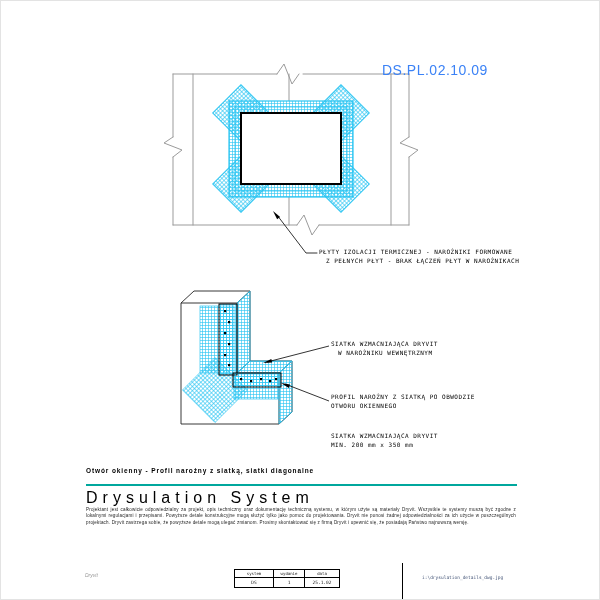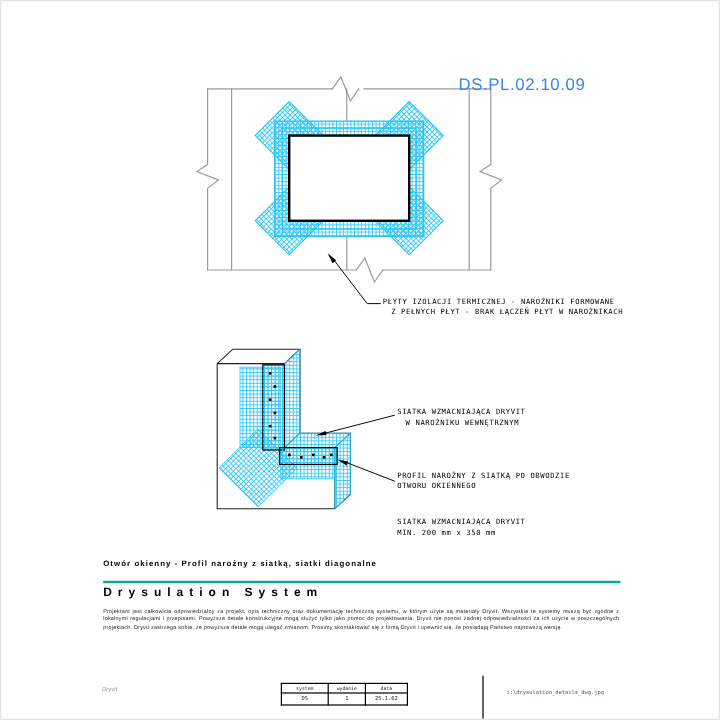--- a/index.html
+++ b/index.html
@@ -16,21 +16,21 @@
     line-height:9px;color:#000;white-space:nowrap;
   }
   .cad-note .indent{padding-left:7px;display:block;}
   .cad-note span{display:block;}
   .note-plate{left:318px;top:246px;}
   .note-mesh-corner{left:330px;top:338px;}
   .note-profile{left:330px;top:391px;}
   .note-mesh-size{left:330px;top:430px;}
   .subtitle{left:85px;top:466px;font-size:6.5px;font-weight:bold;letter-spacing:.9px;color:#000;white-space:nowrap;}
   .accent-rule{left:85px;top:483px;width:431px;height:2px;background:var(--accent,#00a79d);}
-  .main-title{left:85px;top:488px;font-size:10px;font-weight:bold;letter-spacing:5px;color:#000;white-space:nowrap;}
+  .main-title{left:85px;top:488px;font-size:16px;font-weight:normal;letter-spacing:5px;color:#000;white-space:nowrap;}
   .disclaimer{
     left:85px;top:506px;width:430px;font-size:4.5px;line-height:6.4px;
     color:#222;text-align:justify;letter-spacing:.2px;
   }
   .brand{left:84px;top:571px;font-size:5px;color:#9a9a9a;font-style:italic;}
   .stamp-table{left:233px;top:568px;border-collapse:collapse;}
   .stamp-table td{
     border:1px solid #000;font-size:4px;line-height:5px;text-align:center;
     padding:1px 2px;font-family:"DejaVu Sans Mono",monospace;color:#222;
   }

